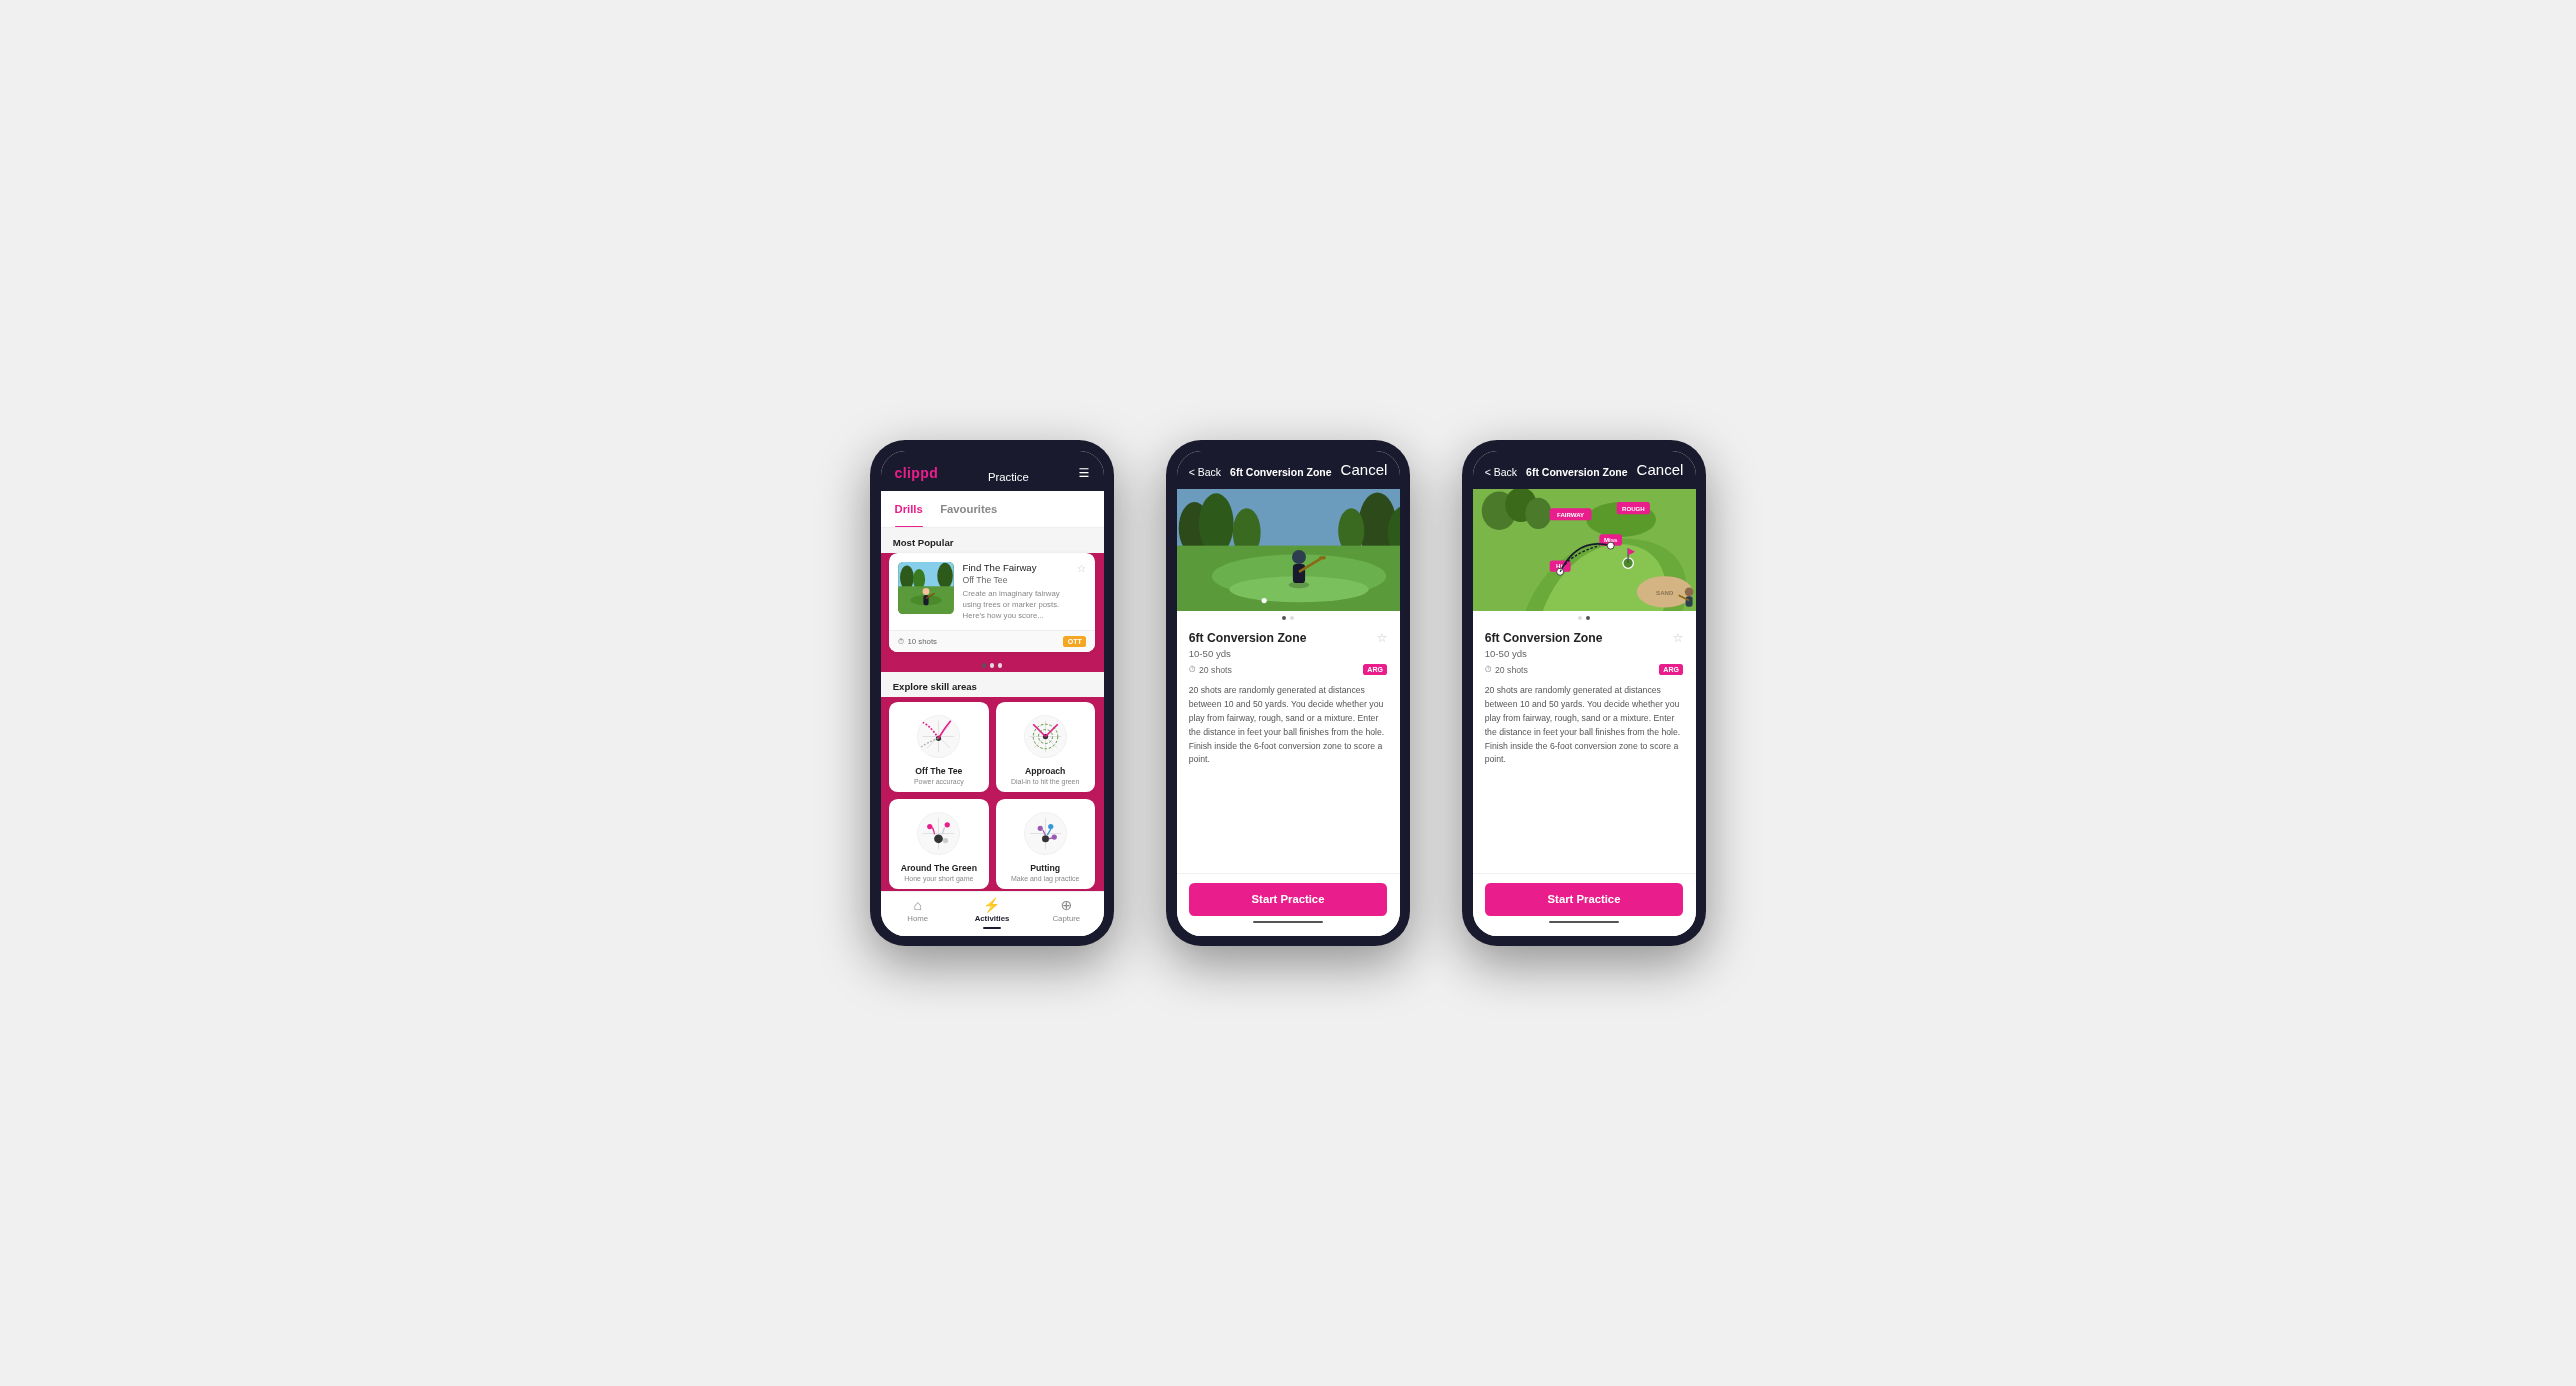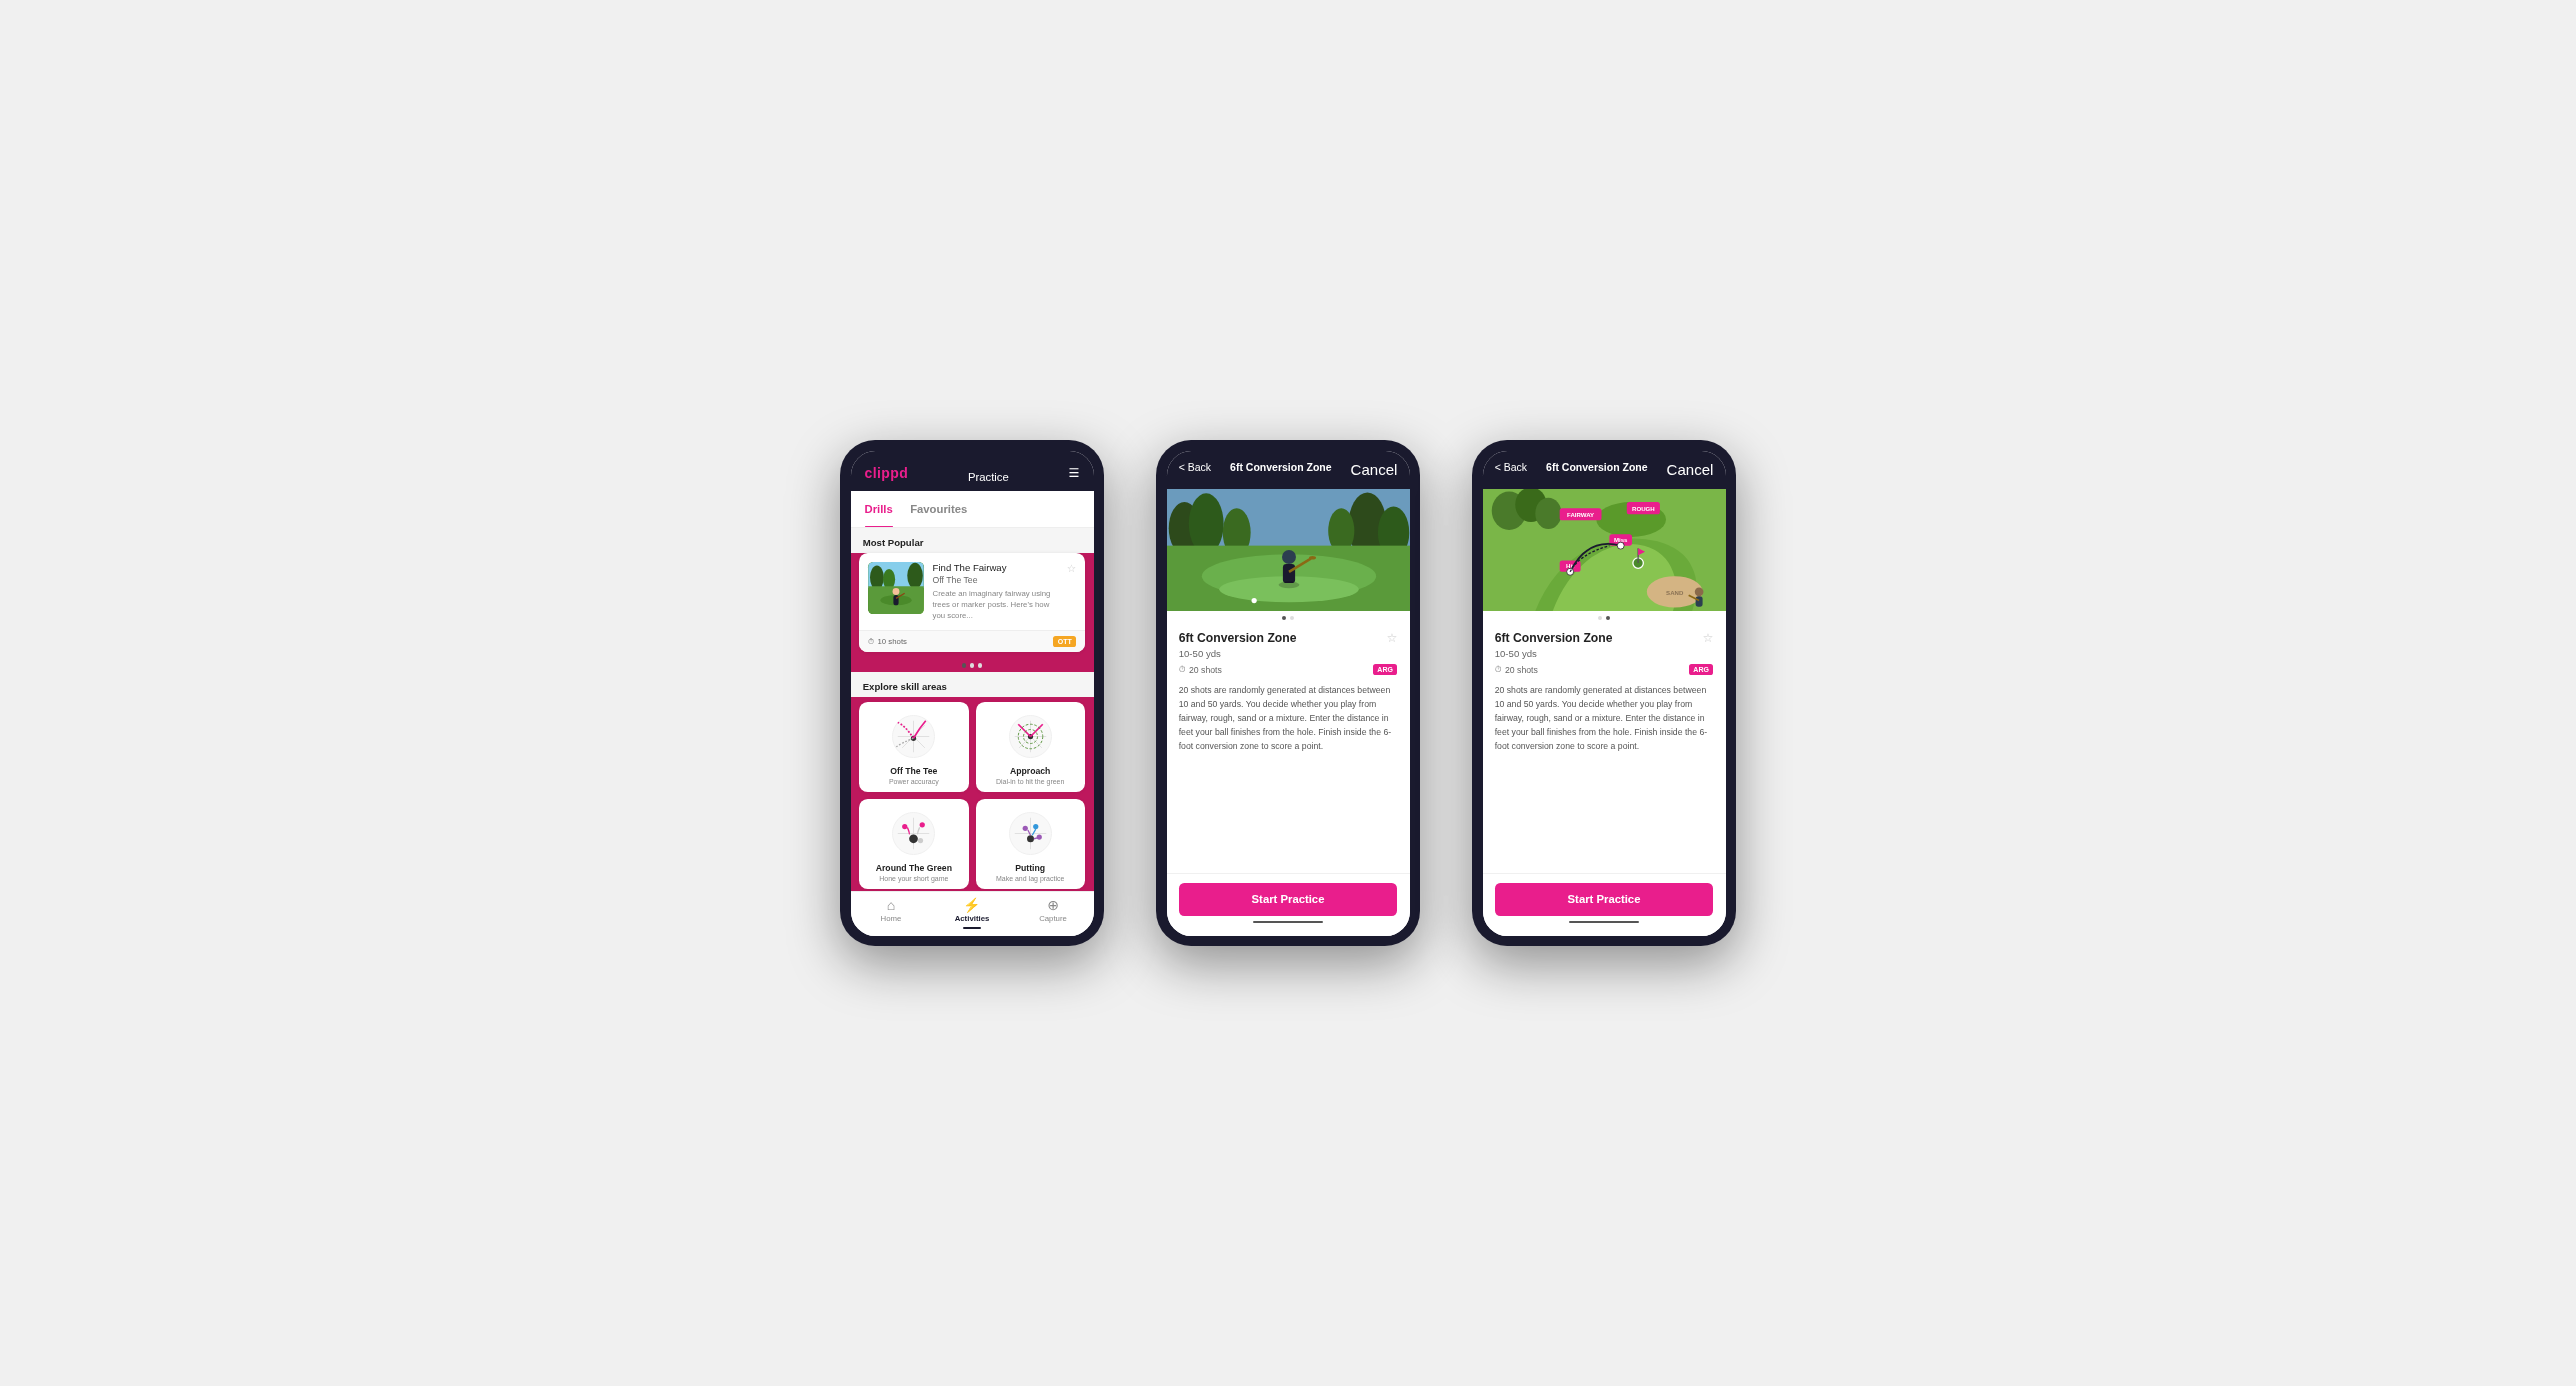--- a/index.html
+++ b/index.html
@@ -13,21 +13,21 @@
       padding: 35px 17.4px;
     }
     .phones-container {
       display: flex;
       gap: 52px;
       align-items: center;
       justify-content: center;
     }
     
     .phone {
-      width: 264px;
+      width: 244px;
       height: 506px;
       background: #1a1a2e;
       border-radius: 35px;
       padding: 10.5px;
       box-shadow: 0 17.4px 52px rgba(0,0,0,0.4);
       position: relative;
     }
     .phone-screen {
       width: 100%;
       height: 100%;
@@ -262,21 +262,21 @@
       background: #1a1a2e;
       border-radius: 1.7px;
       margin-top: 1.7px;
     }
     
     .p2-header {
       background: #1a1a2e;
       padding: 10.5px 12.2px;
       display: flex;
       justify-content: space-between;
-      align-items: flex-start;
+      align-items: flex-end;
       flex-shrink: 0;
     }
     .p2-back {
       color: #fff;
       font-size: 10.5px;
       display: flex;
       align-items: center;
       gap: 2.6px;
       cursor: pointer;
     }

